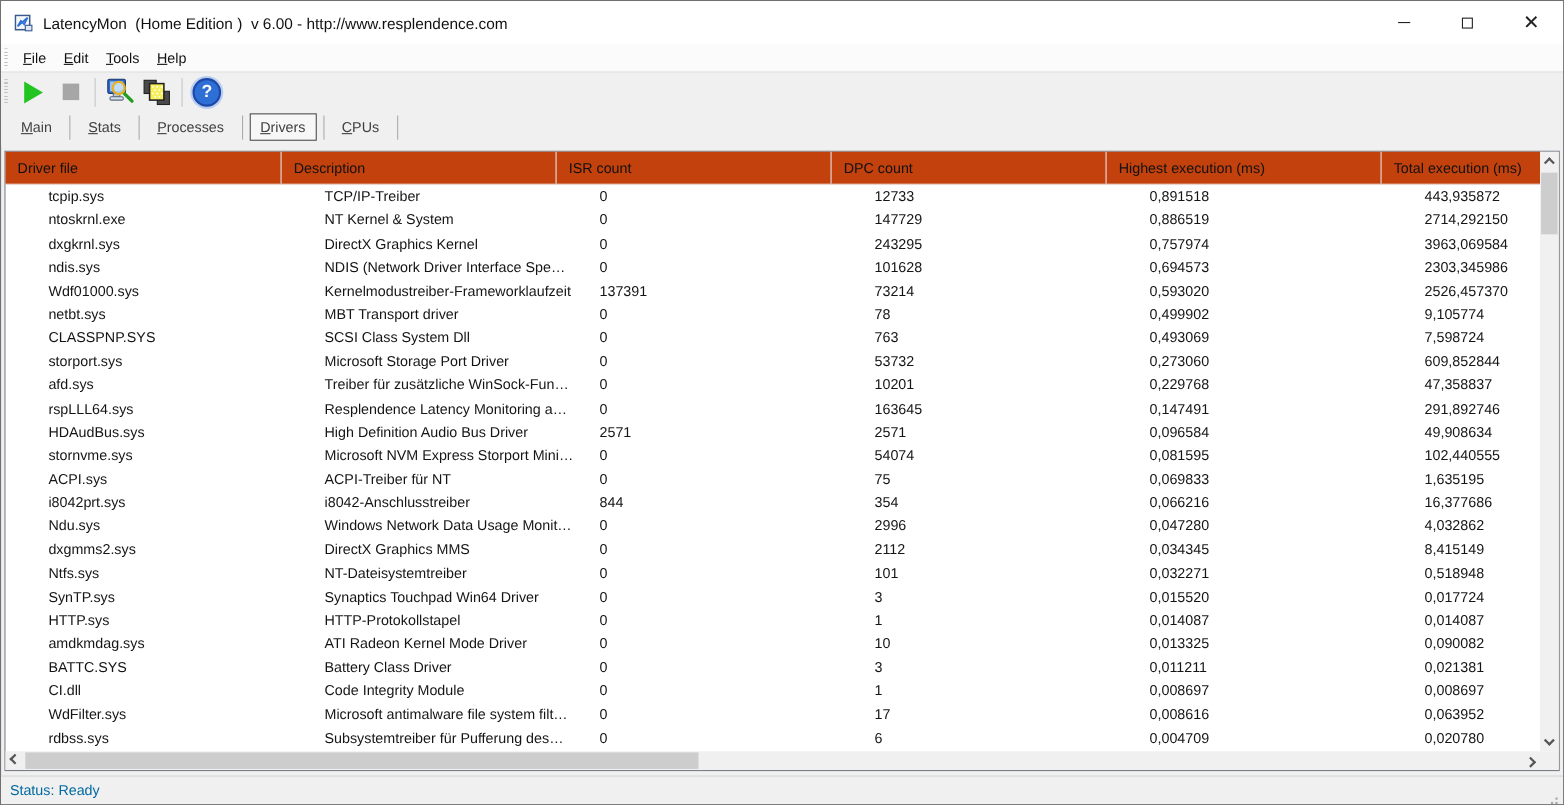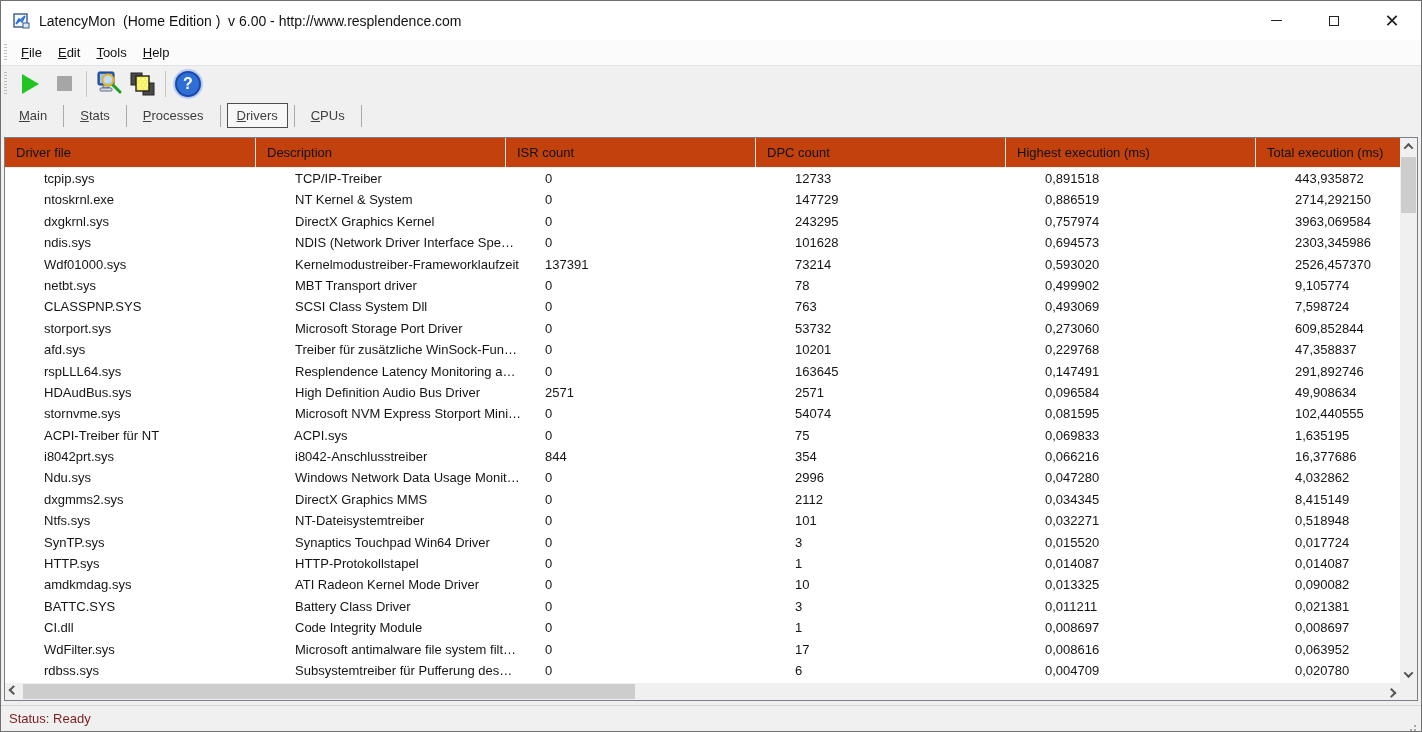--- a/index.html
+++ b/index.html
@@ -62,21 +62,21 @@
   .chev { width:7px; height:7px; border-left:2px solid #555; border-top:2px solid #555; }
   .chev.up    { transform:rotate(45deg)  translate(1px,1px); }
   .chev.down  { transform:rotate(225deg) translate(1px,1px); }
   .chev.left  { transform:rotate(-45deg) translate(1px,-1px); }
   .chev.right { transform:rotate(135deg) translate(1px,-1px); }
   .v-thumb { position:absolute; left:1px; width:15px; top:19px; height:56px; background:#cdcdcd; }
   .h-thumb { position:absolute; top:1px; height:15px; left:18px; width:612px; background:#cdcdcd; }
 
   
   .statusbar { position:absolute; left:0; right:0; bottom:0; height:26px; background:#f0f0f0; border-top:1px solid #d4d4d4; display:flex; align-items:center; }
-  .status-text { font-size:13px; color:#7f1d1d; margin-left:8px; }
+  .status-text { font-size:13px; color:#0369a1; margin-left:8px; }
   .grip { position:absolute; right:5px; bottom:4px; width:2px; height:2px; background:#a8a8a8;
     box-shadow:-4px 4px 0 0 #a8a8a8, 0 4px 0 0 #a8a8a8, -8px 8px 0 0 #a8a8a8, -4px 8px 0 0 #a8a8a8, 0 8px 0 0 #a8a8a8; }
 </style>
 </head>
 <body>
 
 <div class="window">
 
   <div class="titlebar">
     <svg class="app-icon" viewBox="0 0 17 16">
@@ -264,22 +264,22 @@
         </div>
         <div class="lv-row">
           <div class="lv-cell c0">stornvme.sys</div>
           <div class="lv-cell c1">Microsoft NVM Express Storport Mini…</div>
           <div class="lv-cell c2">0</div>
           <div class="lv-cell c3">54074</div>
           <div class="lv-cell c4">0,081595</div>
           <div class="lv-cell c5">102,440555</div>
         </div>
         <div class="lv-row">
+          <div class="lv-cell c0">ACPI.sys</div>
           <div class="lv-cell c1">ACPI-Treiber für NT</div>
-          <div class="lv-cell c0">ACPI.sys</div>
           <div class="lv-cell c2">0</div>
           <div class="lv-cell c3">75</div>
           <div class="lv-cell c4">0,069833</div>
           <div class="lv-cell c5">1,635195</div>
         </div>
         <div class="lv-row">
           <div class="lv-cell c0">i8042prt.sys</div>
           <div class="lv-cell c1">i8042-Anschlusstreiber</div>
           <div class="lv-cell c2">844</div>
           <div class="lv-cell c3">354</div>

